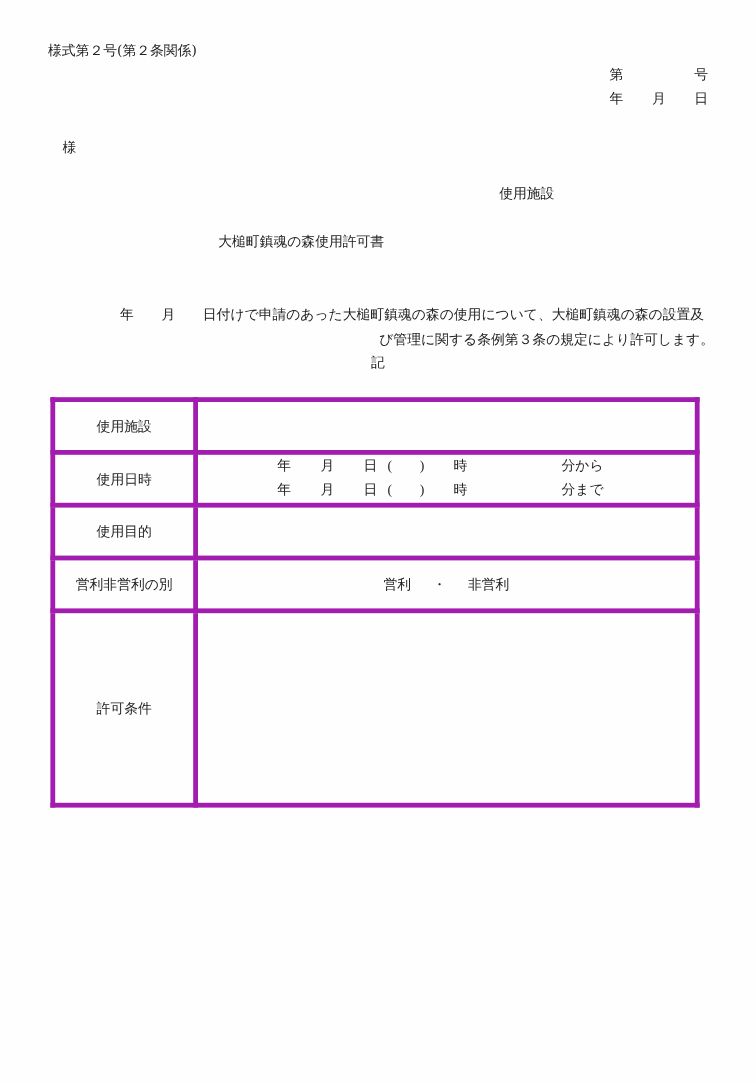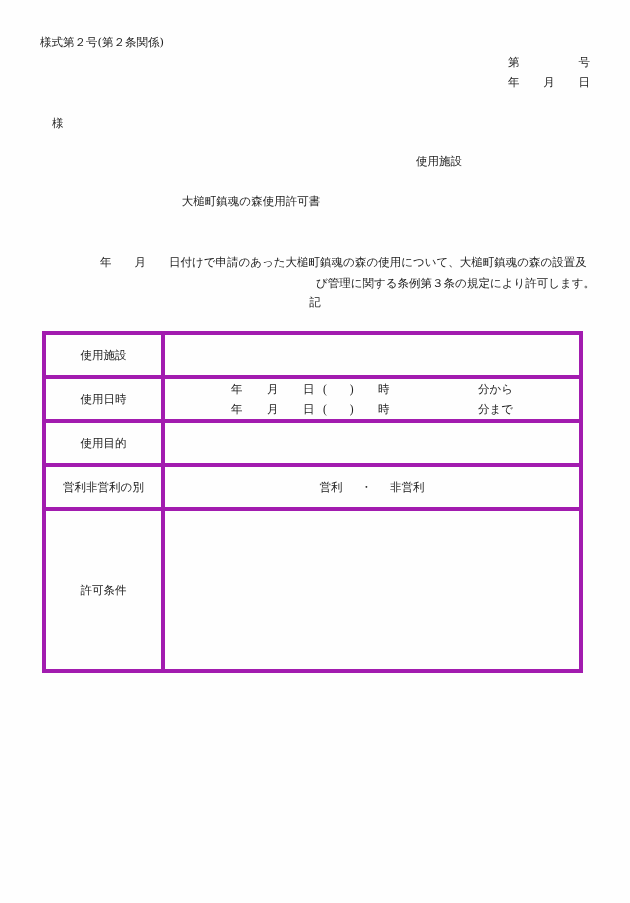--- a/index.html
+++ b/index.html
@@ -37,21 +37,21 @@
     table.form tr.r3 td { height: 40px; }
     table.form tr.r4 td { height: 40px; }
     table.form tr.r5 td { height: 158px; }
     .dt-line { display: flex; justify-content: center; line-height: 20px; }
     .dt-line span { display: inline-block; }
     .dt-y { width: 36px; text-align: left; }
     .dt-m { width: 36px; text-align: left; }
     .dt-d { width: 20px; text-align: left; }
     .dt-p { width: 55px; text-align: left; }
     .dt-h { width: 40px; text-align: left; }
-    .dt-end { text-align: right; width: 55px; margin-left: 40px; }
+    .dt-end { text-align: center; width: 55px; margin-left: 40px; }
     .profit span { display: inline-block; }
     .profit .dot { margin: 0 18px; }
   </style>
 </head>
 <body>
 
 <div class="abs form-no">様式第２号(第２条関係)</div>
 
 <div class="abs num-line row3">
   <span>第</span>

